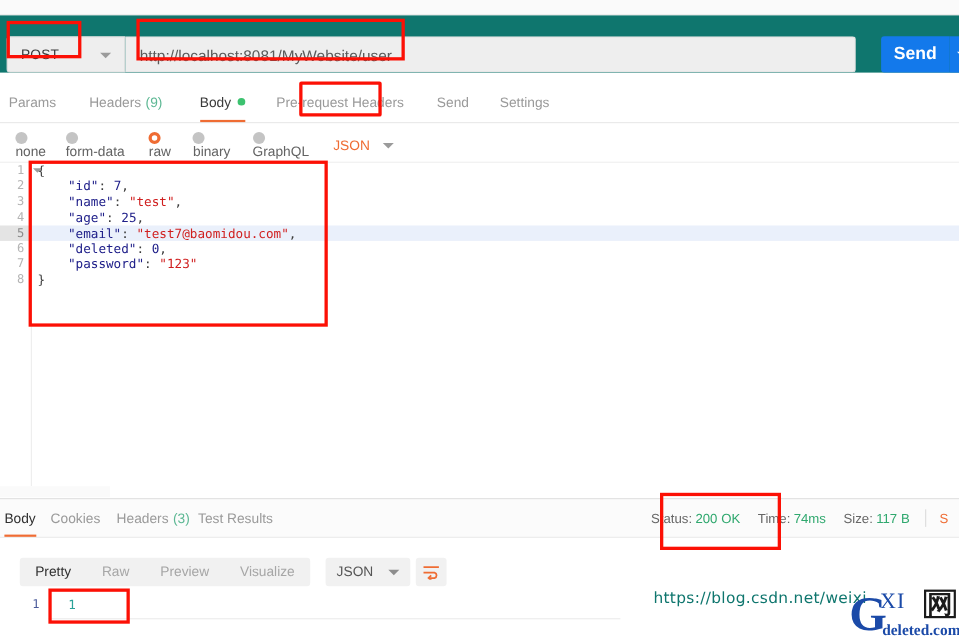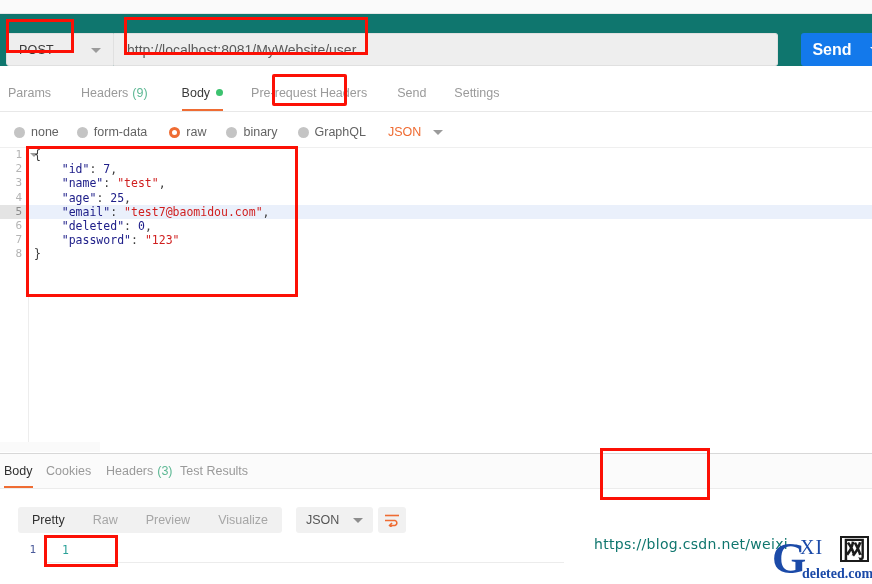--- a/index.html
+++ b/index.html
@@ -150,23 +150,23 @@
   
   .body-types {
     position: absolute;
     left: 0; top: 118px;
     width: 872px; height: 28px;
     display: flex;
     align-items: center;
   }
   .radio-item {
     display: flex;
-    align-items: center;
     cursor: pointer;
     white-space: nowrap;
+    flex-direction: column;
   }
   .radio {
     width: 11px; height: 11px;
     border-radius: 50%;
     background: #c4c4c4;
     margin-right: 6px;
     flex: none;
   }
   .radio.sel { background: #fff; border: 3px solid #ef6c33; width: 5px; height: 5px; }
   .radio-label { font-size: 12.5px; color: #636363; }
@@ -565,20 +565,33 @@
       <span>Cookies</span>
     </div>
     <div class="resp-tab" style="left:106px">
       <span>Headers</span>
       <span class="tab-count">(3)</span>
     </div>
     <div class="resp-tab" style="left:180px">
       <span>Test Results</span>
     </div>
 
+    <div class="status-group">
+      <span class="stat">
+        <span>Status:</span><span class="v">200 OK</span>
+      </span>
+      <span class="stat">
+        <span>Time:</span><span class="v">74ms</span>
+      </span>
+      <span class="stat">
+        <span>Size:</span><span class="v">117 B</span>
+      </span>
+      <span class="vdivider"></span>
+      <span class="save-resp">S</span>
+    </div>
   </div>
 
   <div class="resp-toolbar">
     <div class="fmt-group">
       <span class="fmt active">Pretty</span>
       <span class="fmt">Raw</span>
       <span class="fmt">Preview</span>
       <span class="fmt">Visualize</span>
     </div>
     <div class="json-group">

